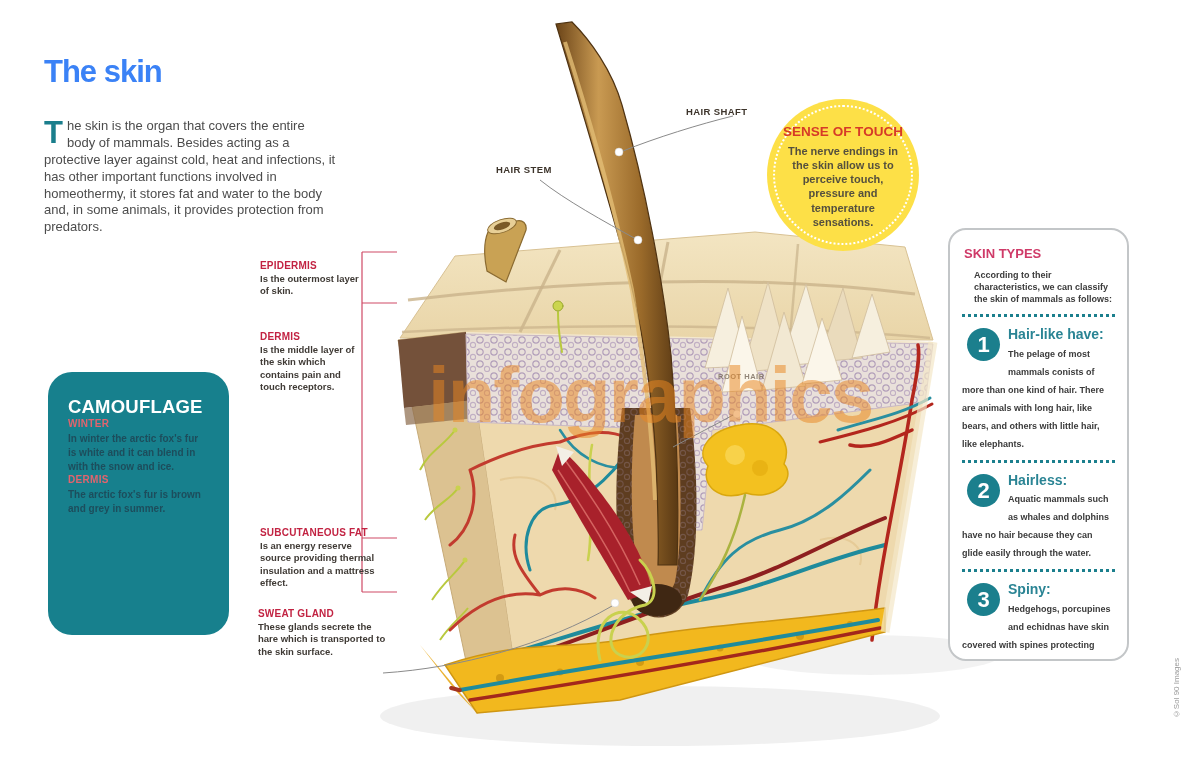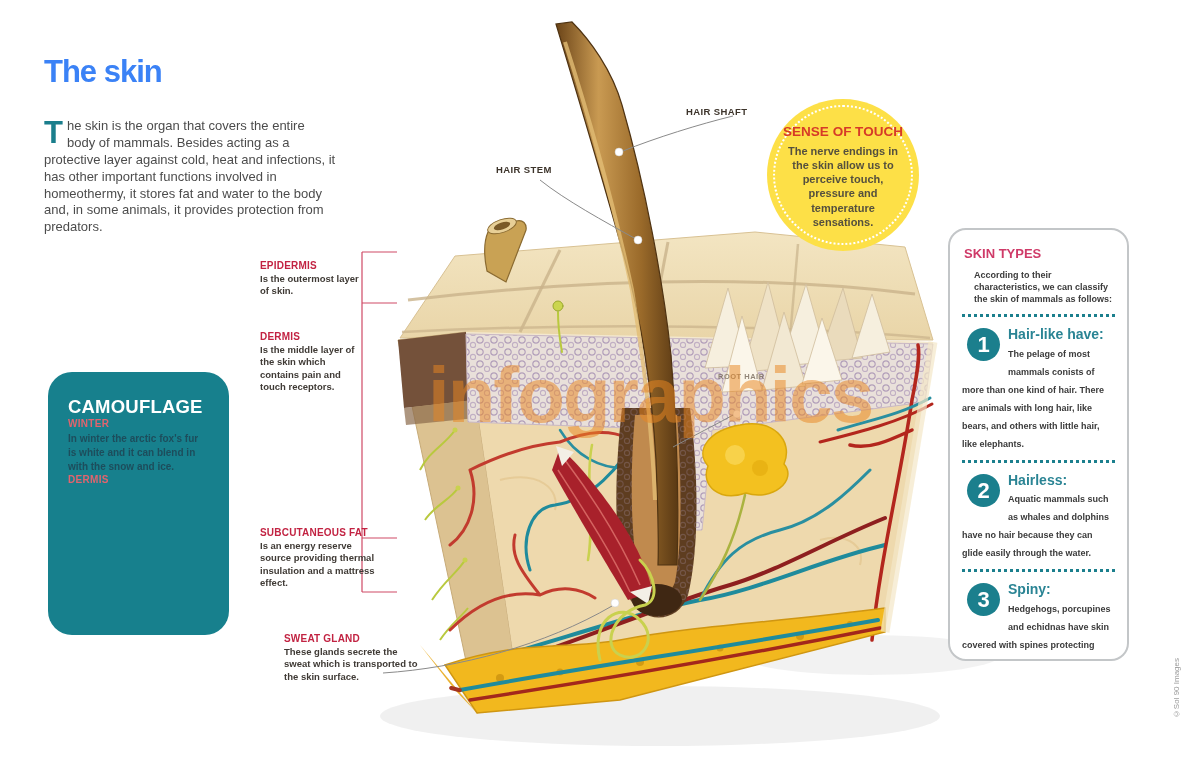--- a/index.html
+++ b/index.html
@@ -219,20 +219,21 @@
   <div class="page-title">The skin</div>
   <div class="intro">
     <span class="dropcap">T</span><span>he skin is the organ that covers the entire body of mammals. Besides acting as a protective layer against cold, heat and infections, it has other important functions involved in homeothermy, it stores fat and water to the body and, in some animals, it provides protection from predators.</span>
   </div>
 
   <div class="camo card">
     <h2>CAMOUFLAGE</h2>
     <div class="season-label">WINTER</div>
     <div class="season-text">In winter the arctic fox's fur is white and it can blend in with the snow and ice.</div>
     <div class="season-label">DERMIS</div>
+    <div class="season-text">The arctic fox's fur is brown and grey in summer.</div>
   </div>
 
   <div class="touch card">
     <div class="t-title">SENSE OF TOUCH</div>
     <div class="t-text">The nerve endings in the skin allow us to perceive touch, pressure and temperature sensations.</div>
   </div>
 
   <div class="dlabel" style="left:686px;top:106px;">HAIR SHAFT</div>
   <div class="dlabel" style="left:496px;top:164px;">HAIR STEM</div>
 
@@ -241,23 +242,23 @@
     <div class="lay-text">Is the outermost layer of skin.</div>
   </div>
   <div class="lay" style="left:260px;top:331px;width:100px;">
     <div class="lay-title">DERMIS</div>
     <div class="lay-text">Is the middle layer of the skin which contains pain and touch receptors.</div>
   </div>
   <div class="lay" style="left:260px;top:527px;width:120px;">
     <div class="lay-title">SUBCUTANEOUS FAT</div>
     <div class="lay-text">Is an energy reserve source providing thermal insulation and a mattress effect.</div>
   </div>
-  <div class="lay" style="left:258px;top:633px;width:136px;margin-left:26px;">
+  <div class="lay" style="left:258px;top:608px;width:136px;">
     <div class="lay-title">SWEAT GLAND</div>
-    <div class="lay-text">These glands secrete the sweat which is transported to the skin surface.</div>
+    <div class="lay-text">These glands secrete the hare which is transported to the skin surface.</div>
   </div>
 
   <div class="types card">
     <h2>SKIN TYPES</h2>
     <div class="tp-intro">According to their characteristics, we can classify the skin of mammals as follows:</div>
     <hr class="dots">
     <div class="item">
       <span class="numcircle">1</span>
       <span class="item-title">Hair-like have:</span>
       <span class="item-text">The pelage of most mammals conists of more than one kind of hair. There are animals with long hair, like bears, and others with little hair, like elephants.</span>

